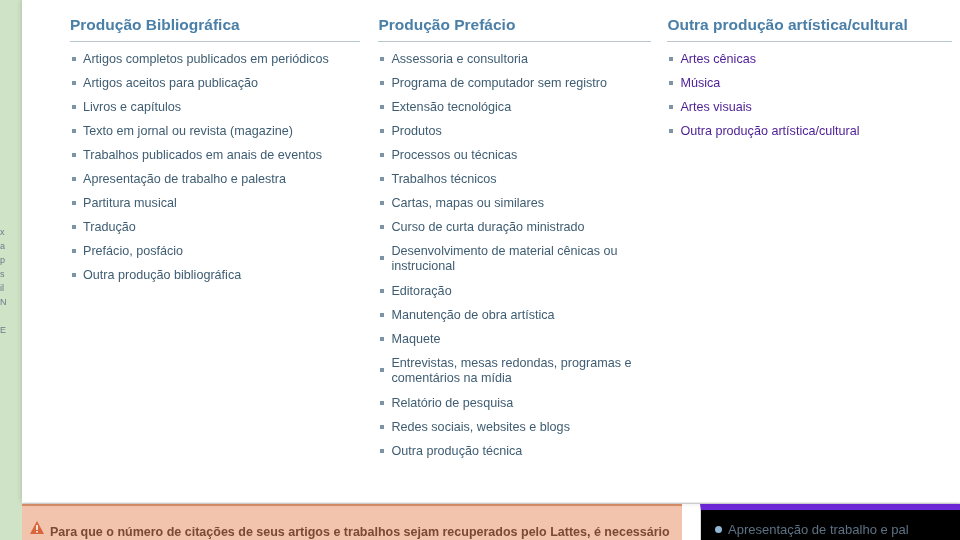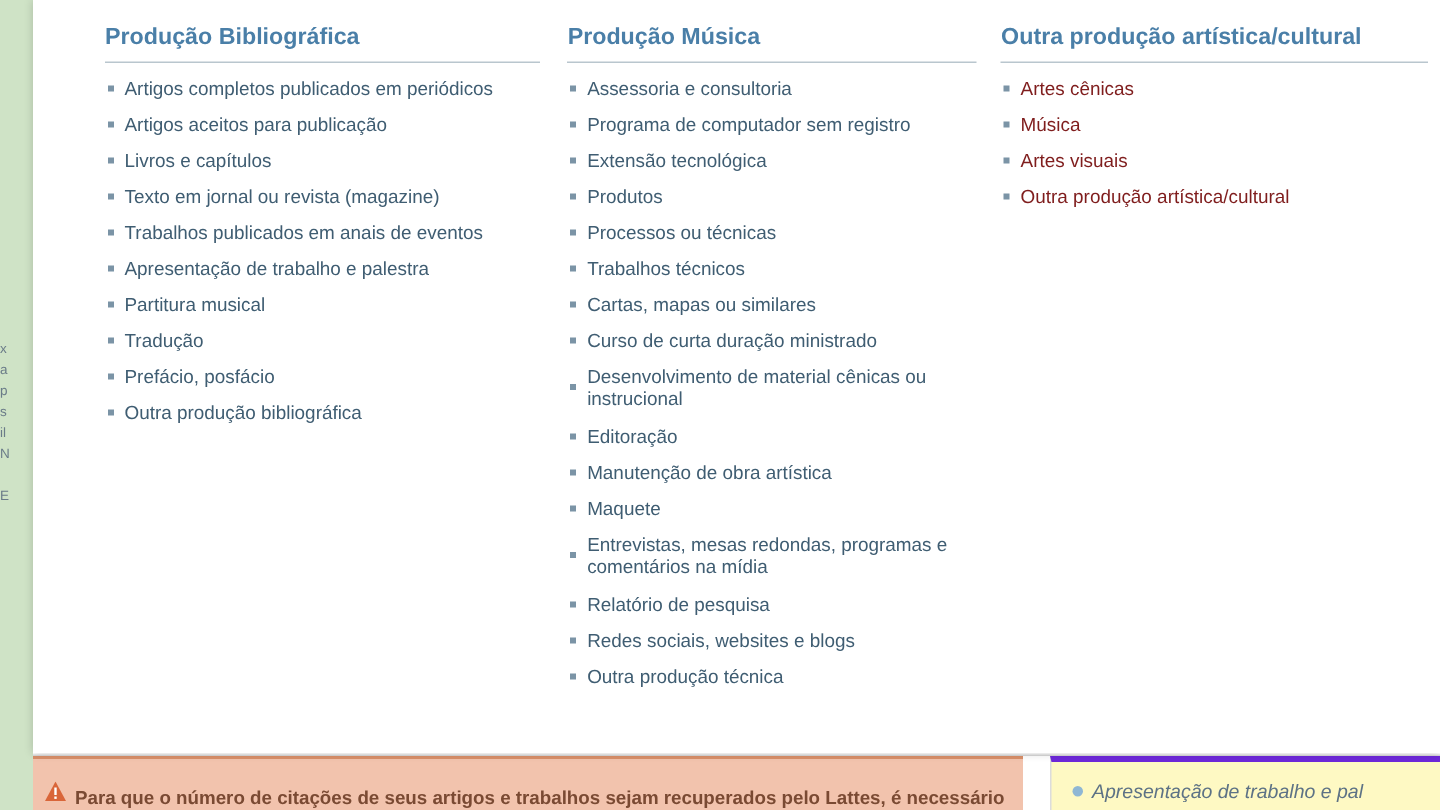--- a/index.html
+++ b/index.html
@@ -81,25 +81,24 @@
     overflow: hidden;
     position: relative;
     top: 9px;
   }
   .bg-right-panel {
     position: absolute;
     right: 0;
     bottom: 0;
     left: 700px;
     height: 36px;
-    background: #fef9c3;
+    background: #000000;
     border-left: 1px solid #dcdcdc;
-    border-top: 4px solid #6d28d9;
+    border-top: 6px solid #6d28d9;
     box-sizing: border-box;
-    font-style: italic;
   }
   .bg-right-item {
     position: absolute;
     left: 14px;
     top: 12px;
     font-size: 13px;
     color: #5d7285;
     white-space: nowrap;
   }
   .bg-right-item .dot {
@@ -167,21 +166,21 @@
     position: absolute;
     left: 2px;
     top: 5px;
     width: 4px;
     height: 4px;
     background: #7b94a6;
   }
   ul.items li .txt {
     display: block;
   }
-  .col-3 ul.items li { color: #7f1d1d; }
+  .col-3 ul.items li { color: #4c1d95; }
 
   
   ul.items li.two-line { line-height: 15px; }
 </style>
 </head>
 <body>
 
 <div class="bg-layer">
   <div class="bg-left-strip"></div>
   <div class="bg-left-text">
@@ -256,21 +255,21 @@
             <span class="txt">Prefácio, posfácio</span>
           </li>
         <li>
             <span class="bullet"></span>
             <span class="txt">Outra produção bibliográfica</span>
           </li>
       </ul>
     </div>
 
     <div class="col col-2">
-      <div class="col-title">Produção Música</div>
+      <div class="col-title">Produção Prefácio</div>
       <ul class="items">
         <li>
             <span class="bullet"></span>
             <span class="txt">Assessoria e consultoria</span>
           </li>
         <li>
             <span class="bullet"></span>
             <span class="txt">Programa de computador sem registro</span>
           </li>
         <li>

